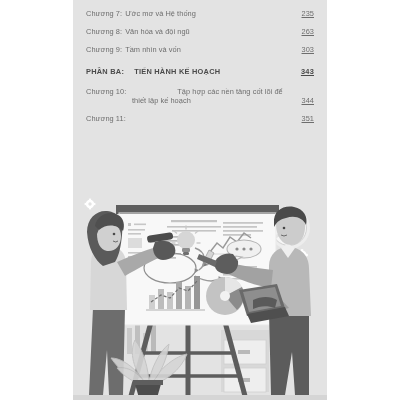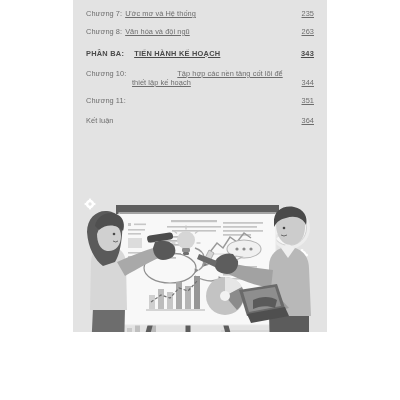--- a/index.html
+++ b/index.html
@@ -5,36 +5,36 @@
   * { margin:0; padding:0; box-sizing:border-box; }
   html, body {
     width:400px; height:400px;
     background:#ffffff;
     font-family:"Liberation Sans", sans-serif;
     overflow:hidden;
   }
   #page {
     position:absolute;
     left:73px; top:0;
-    width:254px; height:332px;
+    width:254px; height:400px;
     background:#e3e3e3;
     overflow:hidden;
   }
   
   .toc { position:absolute; left:0; top:0; width:254px; padding:9px 13px 0 13px; }
   .row {
     display:flex; align-items:flex-start;
     color:#6d6d6d;
     font-size:7.4px;
     line-height:9px;
     margin-bottom:8.8px;
     letter-spacing:0.05px;
   }
   .row .lbl { white-space:nowrap; }
-  .row .ttl { flex:1; padding-left:3px;text-decoration:underline; }
+  .row .ttl { flex:1; padding-left:3px; }
   .row .pg { margin-left:auto; padding-left:6px; white-space:nowrap;text-decoration:underline; }
   .row.part {
     font-weight:bold;
     color:#4a4a4a;
     margin-top:13px;
     margin-bottom:11px;
     letter-spacing:0.25px;
     align-items:center;
   }
   .row.part .lbl { padding-right:7px; }
@@ -59,20 +59,25 @@
       <span class="ttl">Ước mơ và Hệ thống</span>
       <span class="pg">235</span>
     </div>
 
     <div class="row">
       <span class="lbl">Chương 8:</span>
       <span class="ttl">Văn hóa và đội ngũ</span>
       <span class="pg">263</span>
     </div>
 
+    <div class="row">
+      <span class="lbl">Chương 9:</span>
+      <span class="ttl">Tầm nhìn và vốn</span>
+      <span class="pg">303</span>
+    </div>
 
     <div class="row part">
       <span class="lbl">PHẦN BA:</span>
       <span class="ttl">TIẾN HÀNH KẾ HOẠCH</span>
       <span class="pg">343</span>
     </div>
 
     <div class="row ch10">
       <span class="lbl">Chương 10:</span>
       <span class="ttl">Tập hợp các nền tảng cốt lõi để</span>
@@ -81,25 +86,20 @@
       <span class="ind"></span>
       <span class="ttl">thiết lập kế hoạch</span>
       <span class="pg">344</span>
     </div>
 
     <div class="row">
       <span class="lbl">Chương 11:</span>
       <span class="pg">351</span>
     </div>
 
-    <div class="row concl">
-      <span class="lbl">Kết luận</span>
-      <span class="ttl"></span>
-      <span class="pg">364</span>
-    </div>
 
   </div>
 
   <div id="illus">
     <svg viewBox="0 0 254 210" xmlns="http://www.w3.org/2000/svg">
       <defs>
         <clipPath id="boardclip">
             <rect x="47" y="24" width="155" height="110"></rect>
           </clipPath>
       </defs>

